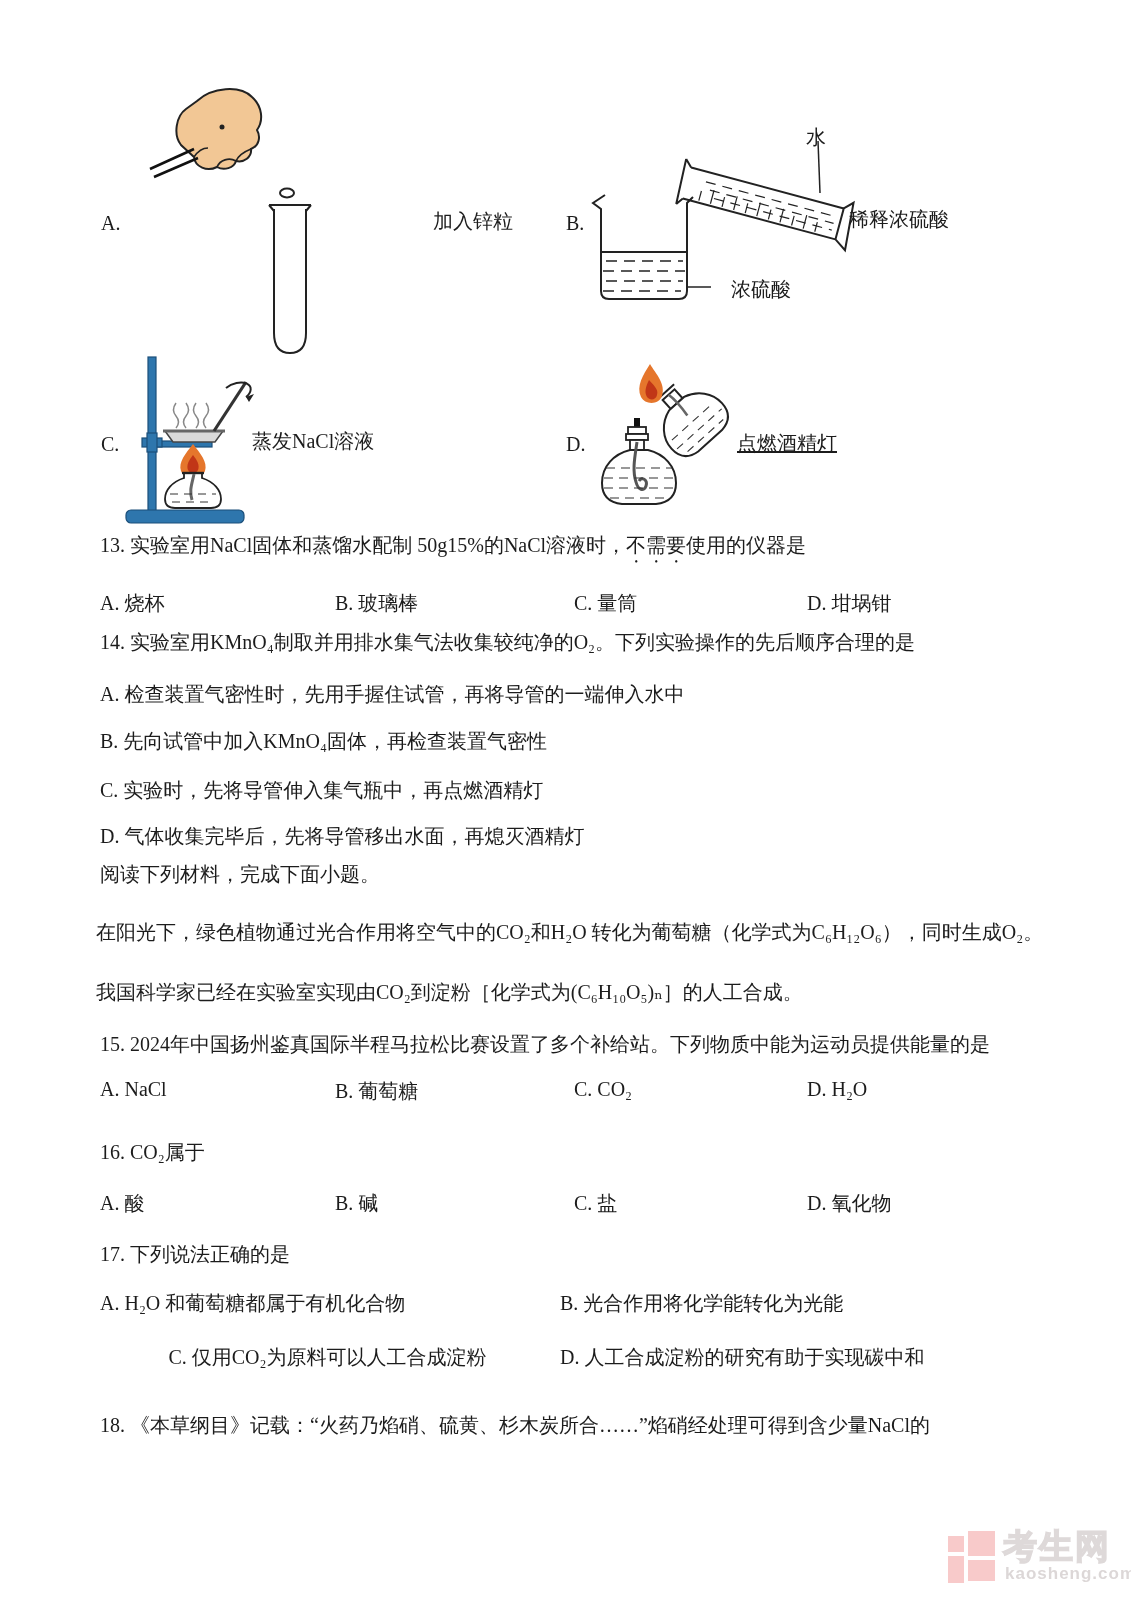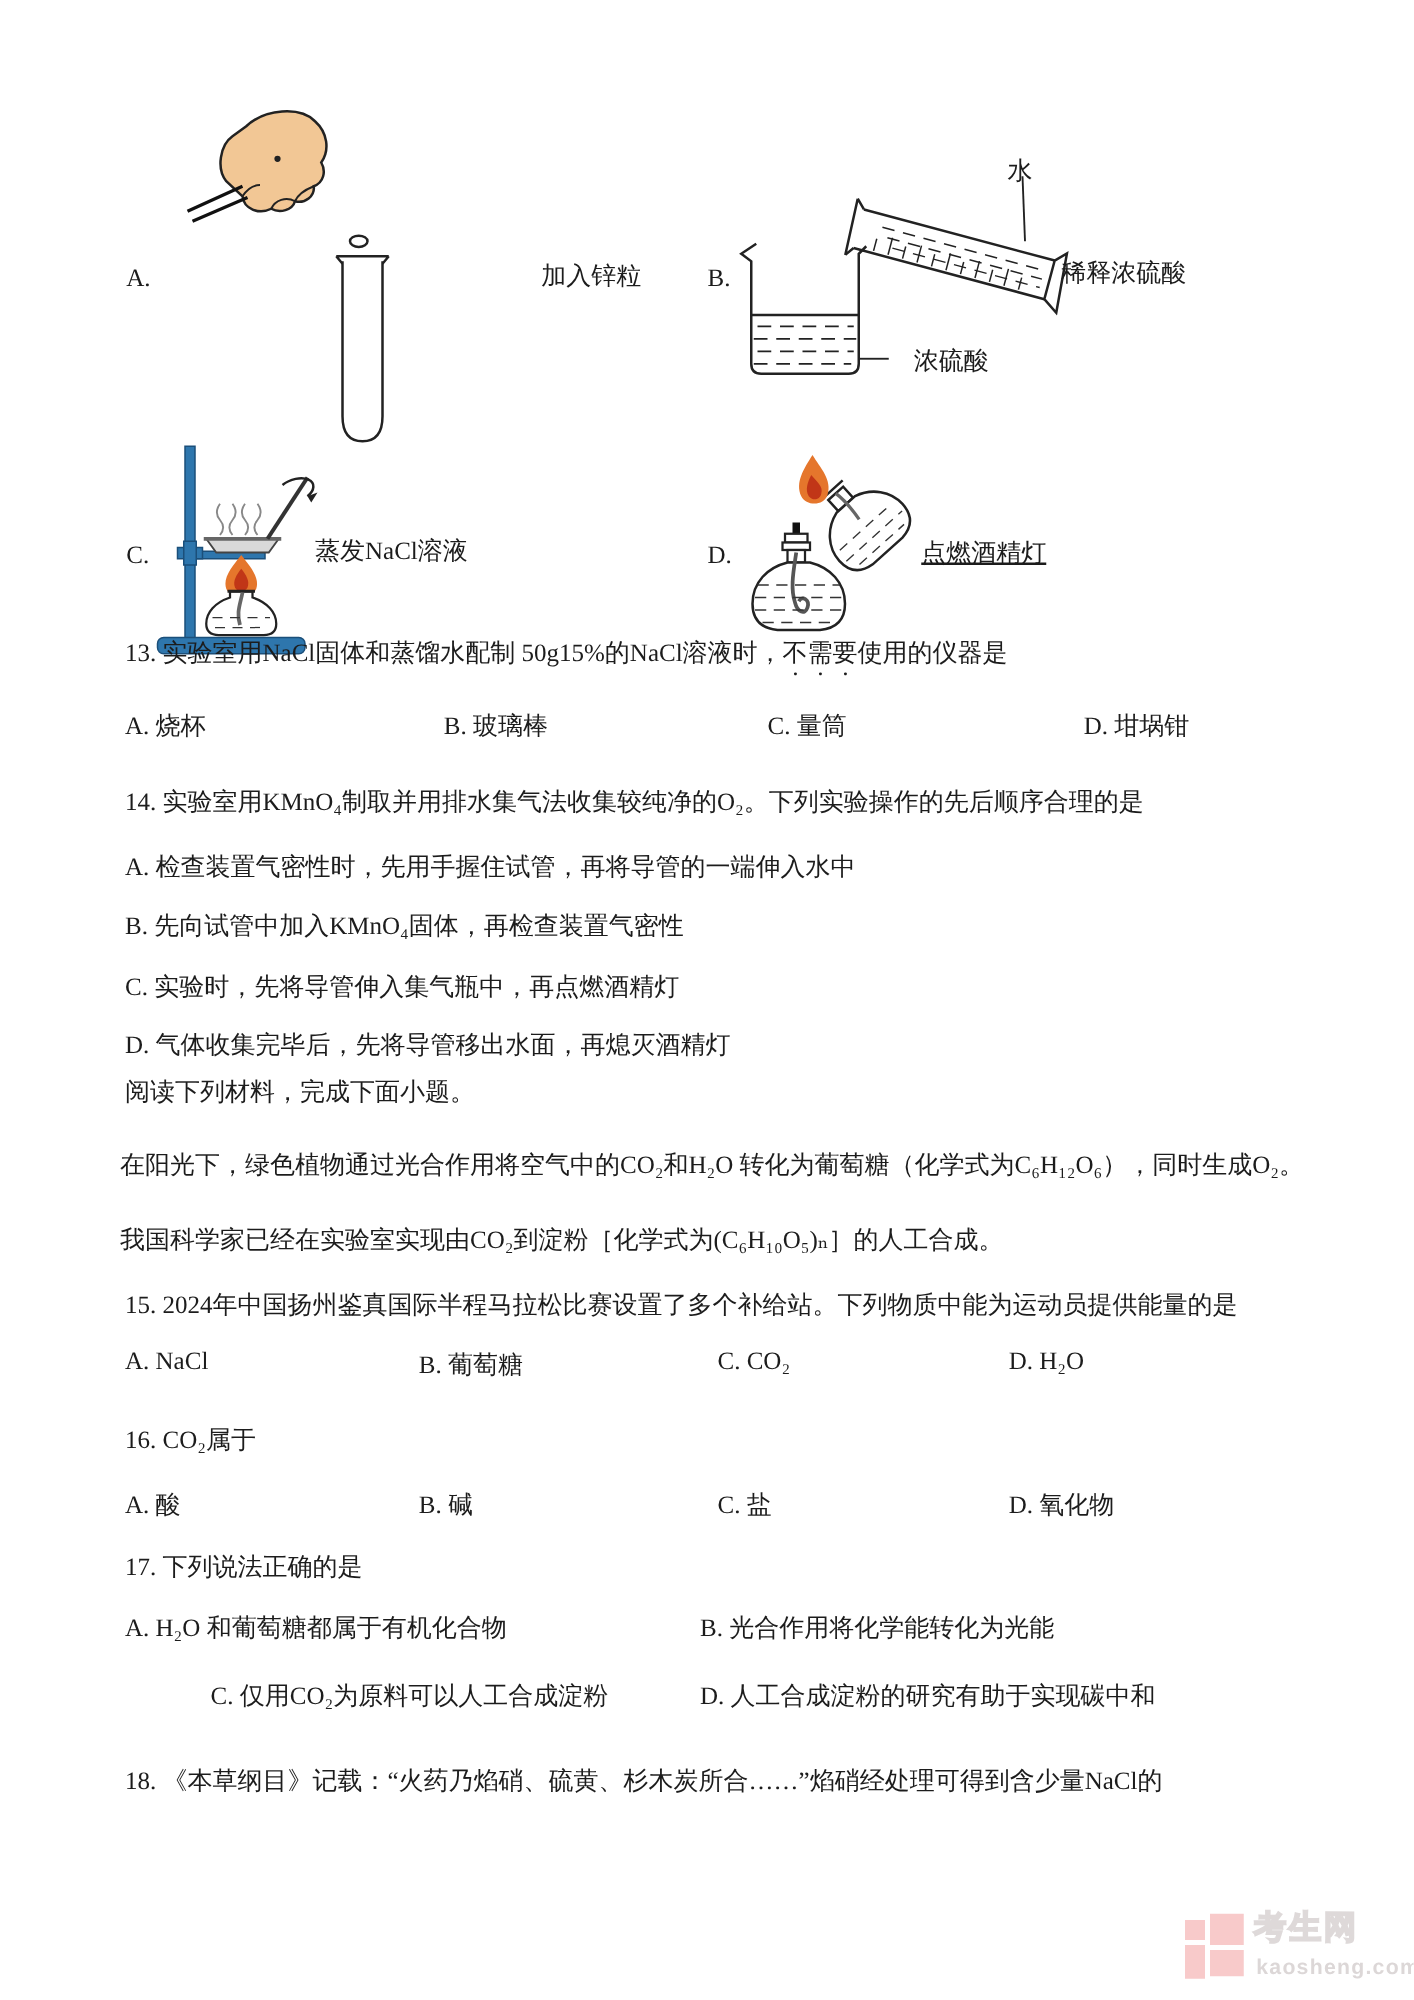--- a/index.html
+++ b/index.html
@@ -8,21 +8,21 @@
   .abs{position:absolute;white-space:nowrap;line-height:1.35;}
   .wrapblk{position:absolute;white-space:normal;}
   .optrow{position:absolute;display:flex;white-space:nowrap;}
   .optrow .c1{width:235px;}
   .optrow .c2{width:239px;}
   .optrow .c3{width:233px;}
   .optrow2 .w{width:455px;display:inline-block;}
   .emph{-webkit-text-emphasis:filled dot #1c1c1c;-webkit-text-emphasis-position:under;
         text-emphasis:filled dot #1c1c1c;text-emphasis-position:under right;}
   .material{line-height:60px;}
-  .wm-name{font-size:26px;font-weight:bold;letter-spacing:2px;color:#eae6e6;
+  .wm-name{font-size:34px;font-weight:bold;letter-spacing:2px;color:#eae6e6;
            -webkit-text-stroke:1.5px #ded9d9;}
   .wm-domain{font-family:"Liberation Sans","DejaVu Sans",sans-serif;font-size:17px;
              font-weight:bold;letter-spacing:1px;color:#dcd7d7;}
   svg{position:absolute;overflow:visible;}
   .ln{stroke:#222;stroke-width:2;fill:none;}
 </style>
 </head>
 <body>
 
 <div class="page">
@@ -152,24 +152,24 @@
         <path d="M20,116 H86"></path>
           <path d="M18,126 H88"></path>
           <path d="M18,136 H88"></path>
           <path d="M24,146 H82"></path>
       </g>
     </g>
   </svg>
   <div class="abs" style="left:566px;top:431px;">D.</div>
   <div class="abs" style="left:737px;top:430px;text-decoration:underline;">点燃酒精灯</div>
 
-  <div class="abs" style="left:100px;top:510px;">
+  <div class="abs" style="left:100px;top:532px;">
     <span>13. 实验室用NaCl固体和蒸馏水配制 50g15%的NaCl溶液时，</span><span class="emph">不需要</span><span>使用的仪器是</span>
   </div>
-  <div class="optrow" style="left:100px;top:567px;gap:20px;">
+  <div class="optrow" style="left:100px;top:590px;">
     <span class="c1">A. 烧杯</span>
     <span class="c2">B. 玻璃棒</span>
     <span class="c3">C. 量筒</span>
     <span>D. 坩埚钳</span>
   </div>
 
   <div class="abs" style="left:100px;top:629px;">14. 实验室用KMnO₄制取并用排水集气法收集较纯净的O₂。下列实验操作的先后顺序合理的是</div>
   <div class="abs" style="left:100px;top:681px;">A. 检查装置气密性时，先用手握住试管，再将导管的一端伸入水中</div>
   <div class="abs" style="left:100px;top:728px;">B. 先向试管中加入KMnO₄固体，再检查装置气密性</div>
   <div class="abs" style="left:100px;top:777px;">C. 实验时，先将导管伸入集气瓶中，再点燃酒精灯</div>

